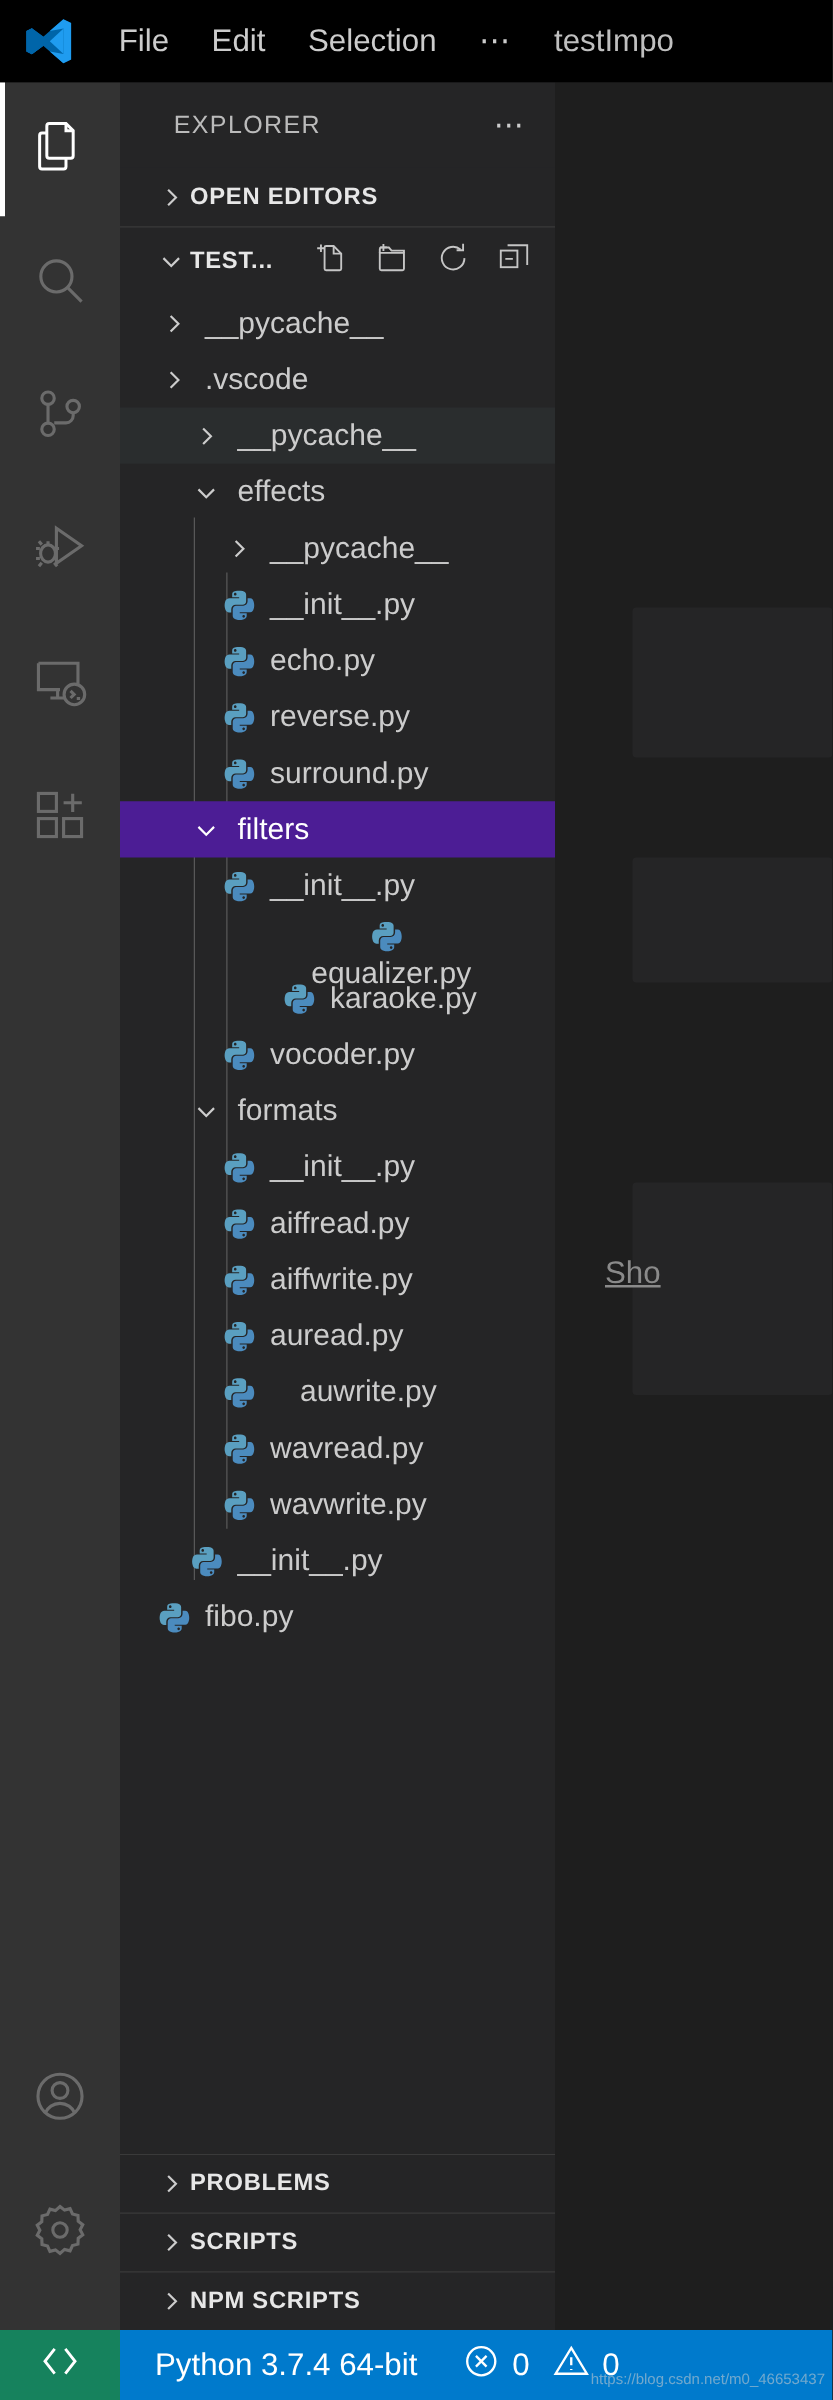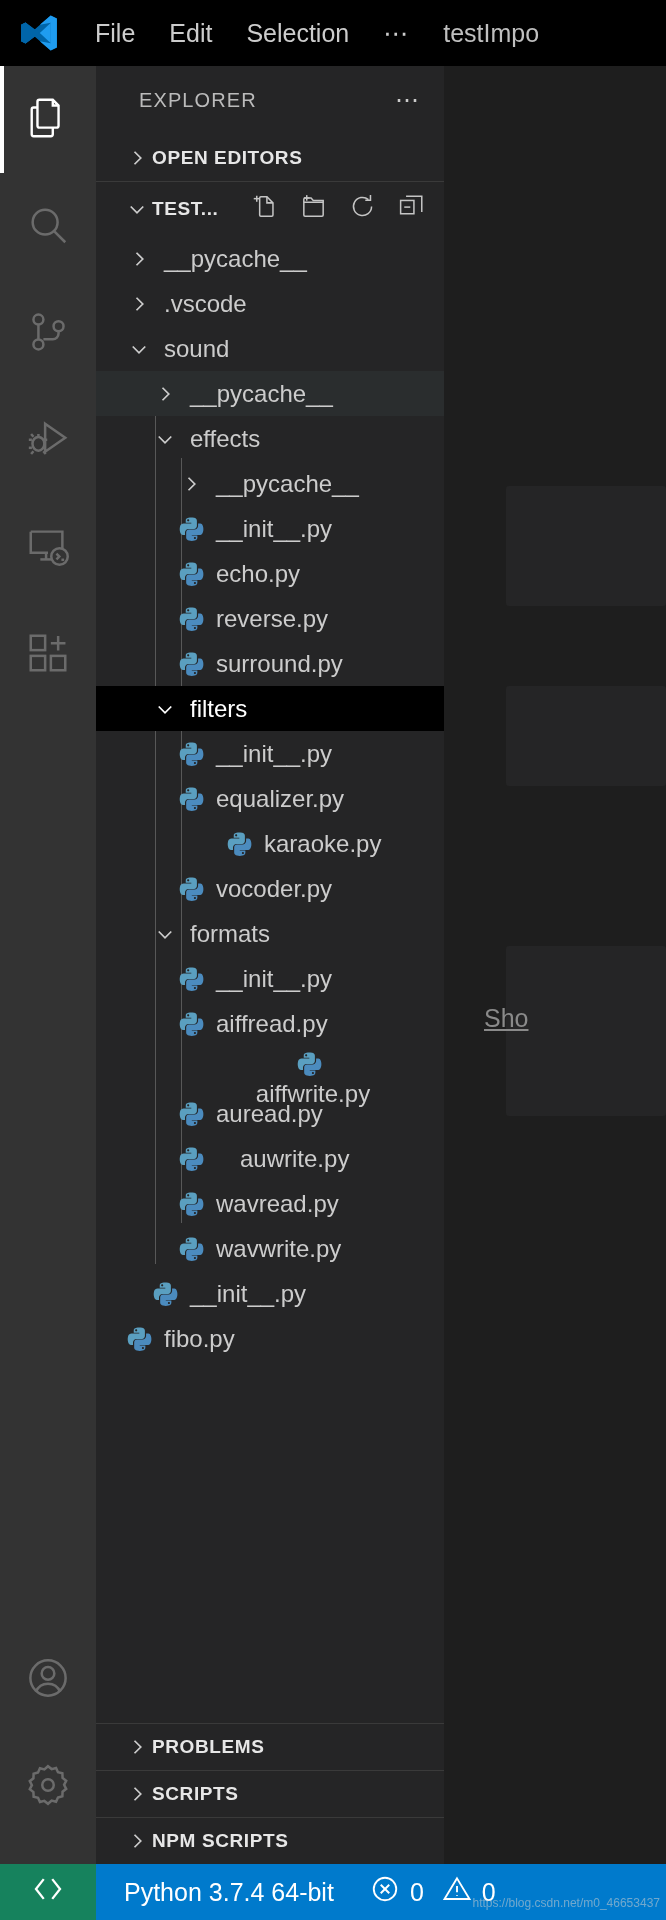--- a/index.html
+++ b/index.html
@@ -72,21 +72,21 @@
   }
   .tree-header .chev { width:30px; flex:0 0 30px; display:flex; align-items:center; justify-content:center; }
   .tree-header .tname { margin-right:auto; }
   .tree-actions { display:flex; align-items:center; gap:20px; padding-right:4px; }
 
   .tree { flex:1 1 auto; overflow:hidden; position:relative; background:#252526; }
   .row {
     height:45px; display:flex; align-items:center; position:relative;
     color:#CCCCCC; font-size:24px; white-space:nowrap;
   }
-  .row.selected { background:#000000; color:#FFFFFF; }
+  .row.selected { background:#4c1d95; color:#FFFFFF; }
   .row.hovered { background:#2A2D2E; }
   .row .twisty { width:34px; flex:0 0 34px; display:flex; align-items:center; justify-content:center; }
   .row .ficon { width:34px; flex:0 0 34px; display:flex; align-items:center; justify-content:center; }
   .row .rname { padding-left:8px; }
 
   
   .guide { position:absolute; top:0; bottom:0; width:1px; background:#585858; }
 
   
   .editor { flex:1 1 auto; background:#1E1E1E; position:relative; overflow:hidden; }
@@ -302,159 +302,151 @@
             <span class="rname">__pycache__</span>
           </div>
           <div class="row" style="padding-left: 26px;">
             <span class="twisty">
               <svg width="20" height="20" viewBox="0 0 16 16" fill="none" stroke="currentColor" stroke-width="1.4">
                 <path d="M6 3 L11 8 L6 13"></path>
               </svg>
             </span>
             <span class="rname">.vscode</span>
           </div>
-          <div class="row" style="padding-left: 26px;">
+          <div class="row hovered" style="padding-left: 52px;">
+            <span class="twisty">
+              <svg width="20" height="20" viewBox="0 0 16 16" fill="none" stroke="currentColor" stroke-width="1.4">
+                <path d="M6 3 L11 8 L6 13"></path>
+              </svg>
+            </span>
+            <span class="rname">__pycache__</span>
+          </div>
+          <div class="row" style="padding-left: 52px;">
             <span class="twisty">
               <svg width="20" height="20" viewBox="0 0 16 16" fill="none" stroke="currentColor" stroke-width="1.4">
                 <path d="M3 6 L8 11 L13 6"></path>
               </svg>
             </span>
-            <span class="rname">sound</span>
-          </div>
-          <div class="row hovered" style="padding-left: 52px;">
+            <span class="rname">effects</span>
+          </div>
+          <div class="row" style="padding-left: 78px;">
             <span class="twisty">
               <svg width="20" height="20" viewBox="0 0 16 16" fill="none" stroke="currentColor" stroke-width="1.4">
                 <path d="M6 3 L11 8 L6 13"></path>
               </svg>
             </span>
             <span class="rname">__pycache__</span>
           </div>
+          <div class="row" style="padding-left: 78px;">
+            <span class="ficon">
+              <svg width="27" height="27" viewBox="0 0 32 32">
+                <path fill="#5A9FC0" d="M15.9 2.5c-1.6 0-3.1.14-4.4.38-3.9.69-4.6 2.13-4.6 4.79v3.5h9.2v1.17H3.4c-2.7 0-5.05 1.6-5.78 4.68-.85 3.53-.89 5.73 0 9.42.66 2.74 2.23 4.68 4.92 4.68h3.16v-4.2c0-3.05 2.64-5.74 5.78-5.74h9.18c2.57 0 4.62-2.11 4.62-4.69V7.67c0-2.5-2.11-4.38-4.62-4.8-1.58-.26-3.22-.38-4.76-.37zm-4.97 2.8c.95 0 1.73.79 1.73 1.77 0 .97-.78 1.76-1.73 1.76-.96 0-1.73-.79-1.73-1.76 0-.98.77-1.77 1.73-1.77z" transform="translate(4.2 1.2) scale(0.72)"></path>
+                <path fill="#4B8BBE" d="M27.2 12.34v4.08c0 3.18-2.7 5.86-5.78 5.86h-9.18c-2.53 0-4.62 2.16-4.62 4.69v8.8c0 2.5 2.18 3.98 4.62 4.7 2.93.86 5.74 1.01 9.18 0 2.33-.67 4.62-2.03 4.62-4.7v-3.52h-9.17v-1.17h13.79c2.67 0 3.67-1.86 4.6-4.66.96-2.88.92-5.65 0-9.42-.66-2.68-1.93-4.66-4.6-4.66zm-5.16 22.16c.96 0 1.73.78 1.73 1.76 0 .98-.77 1.77-1.73 1.77-.95 0-1.73-.79-1.73-1.77 0-.98.78-1.76 1.73-1.76z" transform="translate(4.2 1.2) scale(0.72)"></path>
+              </svg>
+            </span>
+            <span class="rname">__init__.py</span>
+          </div>
+          <div class="row" style="padding-left: 78px;">
+            <span class="ficon">
+              <svg width="27" height="27" viewBox="0 0 32 32">
+                <path fill="#5A9FC0" d="M15.9 2.5c-1.6 0-3.1.14-4.4.38-3.9.69-4.6 2.13-4.6 4.79v3.5h9.2v1.17H3.4c-2.7 0-5.05 1.6-5.78 4.68-.85 3.53-.89 5.73 0 9.42.66 2.74 2.23 4.68 4.92 4.68h3.16v-4.2c0-3.05 2.64-5.74 5.78-5.74h9.18c2.57 0 4.62-2.11 4.62-4.69V7.67c0-2.5-2.11-4.38-4.62-4.8-1.58-.26-3.22-.38-4.76-.37zm-4.97 2.8c.95 0 1.73.79 1.73 1.77 0 .97-.78 1.76-1.73 1.76-.96 0-1.73-.79-1.73-1.76 0-.98.77-1.77 1.73-1.77z" transform="translate(4.2 1.2) scale(0.72)"></path>
+                <path fill="#4B8BBE" d="M27.2 12.34v4.08c0 3.18-2.7 5.86-5.78 5.86h-9.18c-2.53 0-4.62 2.16-4.62 4.69v8.8c0 2.5 2.18 3.98 4.62 4.7 2.93.86 5.74 1.01 9.18 0 2.33-.67 4.62-2.03 4.62-4.7v-3.52h-9.17v-1.17h13.79c2.67 0 3.67-1.86 4.6-4.66.96-2.88.92-5.65 0-9.42-.66-2.68-1.93-4.66-4.6-4.66zm-5.16 22.16c.96 0 1.73.78 1.73 1.76 0 .98-.77 1.77-1.73 1.77-.95 0-1.73-.79-1.73-1.77 0-.98.78-1.76 1.73-1.76z" transform="translate(4.2 1.2) scale(0.72)"></path>
+              </svg>
+            </span>
+            <span class="rname">echo.py</span>
+          </div>
+          <div class="row" style="padding-left: 78px;">
+            <span class="ficon">
+              <svg width="27" height="27" viewBox="0 0 32 32">
+                <path fill="#5A9FC0" d="M15.9 2.5c-1.6 0-3.1.14-4.4.38-3.9.69-4.6 2.13-4.6 4.79v3.5h9.2v1.17H3.4c-2.7 0-5.05 1.6-5.78 4.68-.85 3.53-.89 5.73 0 9.42.66 2.74 2.23 4.68 4.92 4.68h3.16v-4.2c0-3.05 2.64-5.74 5.78-5.74h9.18c2.57 0 4.62-2.11 4.62-4.69V7.67c0-2.5-2.11-4.38-4.62-4.8-1.58-.26-3.22-.38-4.76-.37zm-4.97 2.8c.95 0 1.73.79 1.73 1.77 0 .97-.78 1.76-1.73 1.76-.96 0-1.73-.79-1.73-1.76 0-.98.77-1.77 1.73-1.77z" transform="translate(4.2 1.2) scale(0.72)"></path>
+                <path fill="#4B8BBE" d="M27.2 12.34v4.08c0 3.18-2.7 5.86-5.78 5.86h-9.18c-2.53 0-4.62 2.16-4.62 4.69v8.8c0 2.5 2.18 3.98 4.62 4.7 2.93.86 5.74 1.01 9.18 0 2.33-.67 4.62-2.03 4.62-4.7v-3.52h-9.17v-1.17h13.79c2.67 0 3.67-1.86 4.6-4.66.96-2.88.92-5.65 0-9.42-.66-2.68-1.93-4.66-4.6-4.66zm-5.16 22.16c.96 0 1.73.78 1.73 1.76 0 .98-.77 1.77-1.73 1.77-.95 0-1.73-.79-1.73-1.77 0-.98.78-1.76 1.73-1.76z" transform="translate(4.2 1.2) scale(0.72)"></path>
+              </svg>
+            </span>
+            <span class="rname">reverse.py</span>
+          </div>
+          <div class="row" style="padding-left: 78px;">
+            <span class="ficon">
+              <svg width="27" height="27" viewBox="0 0 32 32">
+                <path fill="#5A9FC0" d="M15.9 2.5c-1.6 0-3.1.14-4.4.38-3.9.69-4.6 2.13-4.6 4.79v3.5h9.2v1.17H3.4c-2.7 0-5.05 1.6-5.78 4.68-.85 3.53-.89 5.73 0 9.42.66 2.74 2.23 4.68 4.92 4.68h3.16v-4.2c0-3.05 2.64-5.74 5.78-5.74h9.18c2.57 0 4.62-2.11 4.62-4.69V7.67c0-2.5-2.11-4.38-4.62-4.8-1.58-.26-3.22-.38-4.76-.37zm-4.97 2.8c.95 0 1.73.79 1.73 1.77 0 .97-.78 1.76-1.73 1.76-.96 0-1.73-.79-1.73-1.76 0-.98.77-1.77 1.73-1.77z" transform="translate(4.2 1.2) scale(0.72)"></path>
+                <path fill="#4B8BBE" d="M27.2 12.34v4.08c0 3.18-2.7 5.86-5.78 5.86h-9.18c-2.53 0-4.62 2.16-4.62 4.69v8.8c0 2.5 2.18 3.98 4.62 4.7 2.93.86 5.74 1.01 9.18 0 2.33-.67 4.62-2.03 4.62-4.7v-3.52h-9.17v-1.17h13.79c2.67 0 3.67-1.86 4.6-4.66.96-2.88.92-5.65 0-9.42-.66-2.68-1.93-4.66-4.6-4.66zm-5.16 22.16c.96 0 1.73.78 1.73 1.76 0 .98-.77 1.77-1.73 1.77-.95 0-1.73-.79-1.73-1.77 0-.98.78-1.76 1.73-1.76z" transform="translate(4.2 1.2) scale(0.72)"></path>
+              </svg>
+            </span>
+            <span class="rname">surround.py</span>
+          </div>
+          <div class="row selected" style="padding-left: 52px;">
+            <span class="twisty">
+              <svg width="20" height="20" viewBox="0 0 16 16" fill="none" stroke="currentColor" stroke-width="1.4">
+                <path d="M3 6 L8 11 L13 6"></path>
+              </svg>
+            </span>
+            <span class="rname">filters</span>
+          </div>
+          <div class="row" style="padding-left: 78px;">
+            <span class="ficon">
+              <svg width="27" height="27" viewBox="0 0 32 32">
+                <path fill="#5A9FC0" d="M15.9 2.5c-1.6 0-3.1.14-4.4.38-3.9.69-4.6 2.13-4.6 4.79v3.5h9.2v1.17H3.4c-2.7 0-5.05 1.6-5.78 4.68-.85 3.53-.89 5.73 0 9.42.66 2.74 2.23 4.68 4.92 4.68h3.16v-4.2c0-3.05 2.64-5.74 5.78-5.74h9.18c2.57 0 4.62-2.11 4.62-4.69V7.67c0-2.5-2.11-4.38-4.62-4.8-1.58-.26-3.22-.38-4.76-.37zm-4.97 2.8c.95 0 1.73.79 1.73 1.77 0 .97-.78 1.76-1.73 1.76-.96 0-1.73-.79-1.73-1.76 0-.98.77-1.77 1.73-1.77z" transform="translate(4.2 1.2) scale(0.72)"></path>
+                <path fill="#4B8BBE" d="M27.2 12.34v4.08c0 3.18-2.7 5.86-5.78 5.86h-9.18c-2.53 0-4.62 2.16-4.62 4.69v8.8c0 2.5 2.18 3.98 4.62 4.7 2.93.86 5.74 1.01 9.18 0 2.33-.67 4.62-2.03 4.62-4.7v-3.52h-9.17v-1.17h13.79c2.67 0 3.67-1.86 4.6-4.66.96-2.88.92-5.65 0-9.42-.66-2.68-1.93-4.66-4.6-4.66zm-5.16 22.16c.96 0 1.73.78 1.73 1.76 0 .98-.77 1.77-1.73 1.77-.95 0-1.73-.79-1.73-1.77 0-.98.78-1.76 1.73-1.76z" transform="translate(4.2 1.2) scale(0.72)"></path>
+              </svg>
+            </span>
+            <span class="rname">__init__.py</span>
+          </div>
+          <div class="row" style="padding-left: 78px; flex-direction: column;">
+            <span class="ficon">
+              <svg width="27" height="27" viewBox="0 0 32 32">
+                <path fill="#5A9FC0" d="M15.9 2.5c-1.6 0-3.1.14-4.4.38-3.9.69-4.6 2.13-4.6 4.79v3.5h9.2v1.17H3.4c-2.7 0-5.05 1.6-5.78 4.68-.85 3.53-.89 5.73 0 9.42.66 2.74 2.23 4.68 4.92 4.68h3.16v-4.2c0-3.05 2.64-5.74 5.78-5.74h9.18c2.57 0 4.62-2.11 4.62-4.69V7.67c0-2.5-2.11-4.38-4.62-4.8-1.58-.26-3.22-.38-4.76-.37zm-4.97 2.8c.95 0 1.73.79 1.73 1.77 0 .97-.78 1.76-1.73 1.76-.96 0-1.73-.79-1.73-1.76 0-.98.77-1.77 1.73-1.77z" transform="translate(4.2 1.2) scale(0.72)"></path>
+                <path fill="#4B8BBE" d="M27.2 12.34v4.08c0 3.18-2.7 5.86-5.78 5.86h-9.18c-2.53 0-4.62 2.16-4.62 4.69v8.8c0 2.5 2.18 3.98 4.62 4.7 2.93.86 5.74 1.01 9.18 0 2.33-.67 4.62-2.03 4.62-4.7v-3.52h-9.17v-1.17h13.79c2.67 0 3.67-1.86 4.6-4.66.96-2.88.92-5.65 0-9.42-.66-2.68-1.93-4.66-4.6-4.66zm-5.16 22.16c.96 0 1.73.78 1.73 1.76 0 .98-.77 1.77-1.73 1.77-.95 0-1.73-.79-1.73-1.77 0-.98.78-1.76 1.73-1.76z" transform="translate(4.2 1.2) scale(0.72)"></path>
+              </svg>
+            </span>
+            <span class="rname">equalizer.py</span>
+          </div>
+          <div class="row" style="padding-left: 78px; margin-left: 48px;">
+            <span class="ficon">
+              <svg width="27" height="27" viewBox="0 0 32 32">
+                <path fill="#5A9FC0" d="M15.9 2.5c-1.6 0-3.1.14-4.4.38-3.9.69-4.6 2.13-4.6 4.79v3.5h9.2v1.17H3.4c-2.7 0-5.05 1.6-5.78 4.68-.85 3.53-.89 5.73 0 9.42.66 2.74 2.23 4.68 4.92 4.68h3.16v-4.2c0-3.05 2.64-5.74 5.78-5.74h9.18c2.57 0 4.62-2.11 4.62-4.69V7.67c0-2.5-2.11-4.38-4.62-4.8-1.58-.26-3.22-.38-4.76-.37zm-4.97 2.8c.95 0 1.73.79 1.73 1.77 0 .97-.78 1.76-1.73 1.76-.96 0-1.73-.79-1.73-1.76 0-.98.77-1.77 1.73-1.77z" transform="translate(4.2 1.2) scale(0.72)"></path>
+                <path fill="#4B8BBE" d="M27.2 12.34v4.08c0 3.18-2.7 5.86-5.78 5.86h-9.18c-2.53 0-4.62 2.16-4.62 4.69v8.8c0 2.5 2.18 3.98 4.62 4.7 2.93.86 5.74 1.01 9.18 0 2.33-.67 4.62-2.03 4.62-4.7v-3.52h-9.17v-1.17h13.79c2.67 0 3.67-1.86 4.6-4.66.96-2.88.92-5.65 0-9.42-.66-2.68-1.93-4.66-4.6-4.66zm-5.16 22.16c.96 0 1.73.78 1.73 1.76 0 .98-.77 1.77-1.73 1.77-.95 0-1.73-.79-1.73-1.77 0-.98.78-1.76 1.73-1.76z" transform="translate(4.2 1.2) scale(0.72)"></path>
+              </svg>
+            </span>
+            <span class="rname">karaoke.py</span>
+          </div>
+          <div class="row" style="padding-left: 78px;">
+            <span class="ficon">
+              <svg width="27" height="27" viewBox="0 0 32 32">
+                <path fill="#5A9FC0" d="M15.9 2.5c-1.6 0-3.1.14-4.4.38-3.9.69-4.6 2.13-4.6 4.79v3.5h9.2v1.17H3.4c-2.7 0-5.05 1.6-5.78 4.68-.85 3.53-.89 5.73 0 9.42.66 2.74 2.23 4.68 4.92 4.68h3.16v-4.2c0-3.05 2.64-5.74 5.78-5.74h9.18c2.57 0 4.62-2.11 4.62-4.69V7.67c0-2.5-2.11-4.38-4.62-4.8-1.58-.26-3.22-.38-4.76-.37zm-4.97 2.8c.95 0 1.73.79 1.73 1.77 0 .97-.78 1.76-1.73 1.76-.96 0-1.73-.79-1.73-1.76 0-.98.77-1.77 1.73-1.77z" transform="translate(4.2 1.2) scale(0.72)"></path>
+                <path fill="#4B8BBE" d="M27.2 12.34v4.08c0 3.18-2.7 5.86-5.78 5.86h-9.18c-2.53 0-4.62 2.16-4.62 4.69v8.8c0 2.5 2.18 3.98 4.62 4.7 2.93.86 5.74 1.01 9.18 0 2.33-.67 4.62-2.03 4.62-4.7v-3.52h-9.17v-1.17h13.79c2.67 0 3.67-1.86 4.6-4.66.96-2.88.92-5.65 0-9.42-.66-2.68-1.93-4.66-4.6-4.66zm-5.16 22.16c.96 0 1.73.78 1.73 1.76 0 .98-.77 1.77-1.73 1.77-.95 0-1.73-.79-1.73-1.77 0-.98.78-1.76 1.73-1.76z" transform="translate(4.2 1.2) scale(0.72)"></path>
+              </svg>
+            </span>
+            <span class="rname">vocoder.py</span>
+          </div>
           <div class="row" style="padding-left: 52px;">
             <span class="twisty">
               <svg width="20" height="20" viewBox="0 0 16 16" fill="none" stroke="currentColor" stroke-width="1.4">
                 <path d="M3 6 L8 11 L13 6"></path>
               </svg>
             </span>
-            <span class="rname">effects</span>
-          </div>
-          <div class="row" style="padding-left: 78px;">
-            <span class="twisty">
-              <svg width="20" height="20" viewBox="0 0 16 16" fill="none" stroke="currentColor" stroke-width="1.4">
-                <path d="M6 3 L11 8 L6 13"></path>
-              </svg>
-            </span>
-            <span class="rname">__pycache__</span>
+            <span class="rname">formats</span>
           </div>
           <div class="row" style="padding-left: 78px;">
             <span class="ficon">
               <svg width="27" height="27" viewBox="0 0 32 32">
                 <path fill="#5A9FC0" d="M15.9 2.5c-1.6 0-3.1.14-4.4.38-3.9.69-4.6 2.13-4.6 4.79v3.5h9.2v1.17H3.4c-2.7 0-5.05 1.6-5.78 4.68-.85 3.53-.89 5.73 0 9.42.66 2.74 2.23 4.68 4.92 4.68h3.16v-4.2c0-3.05 2.64-5.74 5.78-5.74h9.18c2.57 0 4.62-2.11 4.62-4.69V7.67c0-2.5-2.11-4.38-4.62-4.8-1.58-.26-3.22-.38-4.76-.37zm-4.97 2.8c.95 0 1.73.79 1.73 1.77 0 .97-.78 1.76-1.73 1.76-.96 0-1.73-.79-1.73-1.76 0-.98.77-1.77 1.73-1.77z" transform="translate(4.2 1.2) scale(0.72)"></path>
                 <path fill="#4B8BBE" d="M27.2 12.34v4.08c0 3.18-2.7 5.86-5.78 5.86h-9.18c-2.53 0-4.62 2.16-4.62 4.69v8.8c0 2.5 2.18 3.98 4.62 4.7 2.93.86 5.74 1.01 9.18 0 2.33-.67 4.62-2.03 4.62-4.7v-3.52h-9.17v-1.17h13.79c2.67 0 3.67-1.86 4.6-4.66.96-2.88.92-5.65 0-9.42-.66-2.68-1.93-4.66-4.6-4.66zm-5.16 22.16c.96 0 1.73.78 1.73 1.76 0 .98-.77 1.77-1.73 1.77-.95 0-1.73-.79-1.73-1.77 0-.98.78-1.76 1.73-1.76z" transform="translate(4.2 1.2) scale(0.72)"></path>
               </svg>
             </span>
             <span class="rname">__init__.py</span>
           </div>
           <div class="row" style="padding-left: 78px;">
             <span class="ficon">
               <svg width="27" height="27" viewBox="0 0 32 32">
                 <path fill="#5A9FC0" d="M15.9 2.5c-1.6 0-3.1.14-4.4.38-3.9.69-4.6 2.13-4.6 4.79v3.5h9.2v1.17H3.4c-2.7 0-5.05 1.6-5.78 4.68-.85 3.53-.89 5.73 0 9.42.66 2.74 2.23 4.68 4.92 4.68h3.16v-4.2c0-3.05 2.64-5.74 5.78-5.74h9.18c2.57 0 4.62-2.11 4.62-4.69V7.67c0-2.5-2.11-4.38-4.62-4.8-1.58-.26-3.22-.38-4.76-.37zm-4.97 2.8c.95 0 1.73.79 1.73 1.77 0 .97-.78 1.76-1.73 1.76-.96 0-1.73-.79-1.73-1.76 0-.98.77-1.77 1.73-1.77z" transform="translate(4.2 1.2) scale(0.72)"></path>
                 <path fill="#4B8BBE" d="M27.2 12.34v4.08c0 3.18-2.7 5.86-5.78 5.86h-9.18c-2.53 0-4.62 2.16-4.62 4.69v8.8c0 2.5 2.18 3.98 4.62 4.7 2.93.86 5.74 1.01 9.18 0 2.33-.67 4.62-2.03 4.62-4.7v-3.52h-9.17v-1.17h13.79c2.67 0 3.67-1.86 4.6-4.66.96-2.88.92-5.65 0-9.42-.66-2.68-1.93-4.66-4.6-4.66zm-5.16 22.16c.96 0 1.73.78 1.73 1.76 0 .98-.77 1.77-1.73 1.77-.95 0-1.73-.79-1.73-1.77 0-.98.78-1.76 1.73-1.76z" transform="translate(4.2 1.2) scale(0.72)"></path>
               </svg>
             </span>
-            <span class="rname">echo.py</span>
-          </div>
-          <div class="row" style="padding-left: 78px;">
-            <span class="ficon">
-              <svg width="27" height="27" viewBox="0 0 32 32">
-                <path fill="#5A9FC0" d="M15.9 2.5c-1.6 0-3.1.14-4.4.38-3.9.69-4.6 2.13-4.6 4.79v3.5h9.2v1.17H3.4c-2.7 0-5.05 1.6-5.78 4.68-.85 3.53-.89 5.73 0 9.42.66 2.74 2.23 4.68 4.92 4.68h3.16v-4.2c0-3.05 2.64-5.74 5.78-5.74h9.18c2.57 0 4.62-2.11 4.62-4.69V7.67c0-2.5-2.11-4.38-4.62-4.8-1.58-.26-3.22-.38-4.76-.37zm-4.97 2.8c.95 0 1.73.79 1.73 1.77 0 .97-.78 1.76-1.73 1.76-.96 0-1.73-.79-1.73-1.76 0-.98.77-1.77 1.73-1.77z" transform="translate(4.2 1.2) scale(0.72)"></path>
-                <path fill="#4B8BBE" d="M27.2 12.34v4.08c0 3.18-2.7 5.86-5.78 5.86h-9.18c-2.53 0-4.62 2.16-4.62 4.69v8.8c0 2.5 2.18 3.98 4.62 4.7 2.93.86 5.74 1.01 9.18 0 2.33-.67 4.62-2.03 4.62-4.7v-3.52h-9.17v-1.17h13.79c2.67 0 3.67-1.86 4.6-4.66.96-2.88.92-5.65 0-9.42-.66-2.68-1.93-4.66-4.6-4.66zm-5.16 22.16c.96 0 1.73.78 1.73 1.76 0 .98-.77 1.77-1.73 1.77-.95 0-1.73-.79-1.73-1.77 0-.98.78-1.76 1.73-1.76z" transform="translate(4.2 1.2) scale(0.72)"></path>
-              </svg>
-            </span>
-            <span class="rname">reverse.py</span>
-          </div>
-          <div class="row" style="padding-left: 78px;">
-            <span class="ficon">
-              <svg width="27" height="27" viewBox="0 0 32 32">
-                <path fill="#5A9FC0" d="M15.9 2.5c-1.6 0-3.1.14-4.4.38-3.9.69-4.6 2.13-4.6 4.79v3.5h9.2v1.17H3.4c-2.7 0-5.05 1.6-5.78 4.68-.85 3.53-.89 5.73 0 9.42.66 2.74 2.23 4.68 4.92 4.68h3.16v-4.2c0-3.05 2.64-5.74 5.78-5.74h9.18c2.57 0 4.62-2.11 4.62-4.69V7.67c0-2.5-2.11-4.38-4.62-4.8-1.58-.26-3.22-.38-4.76-.37zm-4.97 2.8c.95 0 1.73.79 1.73 1.77 0 .97-.78 1.76-1.73 1.76-.96 0-1.73-.79-1.73-1.76 0-.98.77-1.77 1.73-1.77z" transform="translate(4.2 1.2) scale(0.72)"></path>
-                <path fill="#4B8BBE" d="M27.2 12.34v4.08c0 3.18-2.7 5.86-5.78 5.86h-9.18c-2.53 0-4.62 2.16-4.62 4.69v8.8c0 2.5 2.18 3.98 4.62 4.7 2.93.86 5.74 1.01 9.18 0 2.33-.67 4.62-2.03 4.62-4.7v-3.52h-9.17v-1.17h13.79c2.67 0 3.67-1.86 4.6-4.66.96-2.88.92-5.65 0-9.42-.66-2.68-1.93-4.66-4.6-4.66zm-5.16 22.16c.96 0 1.73.78 1.73 1.76 0 .98-.77 1.77-1.73 1.77-.95 0-1.73-.79-1.73-1.77 0-.98.78-1.76 1.73-1.76z" transform="translate(4.2 1.2) scale(0.72)"></path>
-              </svg>
-            </span>
-            <span class="rname">surround.py</span>
-          </div>
-          <div class="row selected" style="padding-left: 52px;">
-            <span class="twisty">
-              <svg width="20" height="20" viewBox="0 0 16 16" fill="none" stroke="currentColor" stroke-width="1.4">
-                <path d="M3 6 L8 11 L13 6"></path>
-              </svg>
-            </span>
-            <span class="rname">filters</span>
-          </div>
-          <div class="row" style="padding-left: 78px;">
-            <span class="ficon">
-              <svg width="27" height="27" viewBox="0 0 32 32">
-                <path fill="#5A9FC0" d="M15.9 2.5c-1.6 0-3.1.14-4.4.38-3.9.69-4.6 2.13-4.6 4.79v3.5h9.2v1.17H3.4c-2.7 0-5.05 1.6-5.78 4.68-.85 3.53-.89 5.73 0 9.42.66 2.74 2.23 4.68 4.92 4.68h3.16v-4.2c0-3.05 2.64-5.74 5.78-5.74h9.18c2.57 0 4.62-2.11 4.62-4.69V7.67c0-2.5-2.11-4.38-4.62-4.8-1.58-.26-3.22-.38-4.76-.37zm-4.97 2.8c.95 0 1.73.79 1.73 1.77 0 .97-.78 1.76-1.73 1.76-.96 0-1.73-.79-1.73-1.76 0-.98.77-1.77 1.73-1.77z" transform="translate(4.2 1.2) scale(0.72)"></path>
-                <path fill="#4B8BBE" d="M27.2 12.34v4.08c0 3.18-2.7 5.86-5.78 5.86h-9.18c-2.53 0-4.62 2.16-4.62 4.69v8.8c0 2.5 2.18 3.98 4.62 4.7 2.93.86 5.74 1.01 9.18 0 2.33-.67 4.62-2.03 4.62-4.7v-3.52h-9.17v-1.17h13.79c2.67 0 3.67-1.86 4.6-4.66.96-2.88.92-5.65 0-9.42-.66-2.68-1.93-4.66-4.6-4.66zm-5.16 22.16c.96 0 1.73.78 1.73 1.76 0 .98-.77 1.77-1.73 1.77-.95 0-1.73-.79-1.73-1.77 0-.98.78-1.76 1.73-1.76z" transform="translate(4.2 1.2) scale(0.72)"></path>
-              </svg>
-            </span>
-            <span class="rname">__init__.py</span>
-          </div>
-          <div class="row" style="padding-left: 78px;">
-            <span class="ficon">
-              <svg width="27" height="27" viewBox="0 0 32 32">
-                <path fill="#5A9FC0" d="M15.9 2.5c-1.6 0-3.1.14-4.4.38-3.9.69-4.6 2.13-4.6 4.79v3.5h9.2v1.17H3.4c-2.7 0-5.05 1.6-5.78 4.68-.85 3.53-.89 5.73 0 9.42.66 2.74 2.23 4.68 4.92 4.68h3.16v-4.2c0-3.05 2.64-5.74 5.78-5.74h9.18c2.57 0 4.62-2.11 4.62-4.69V7.67c0-2.5-2.11-4.38-4.62-4.8-1.58-.26-3.22-.38-4.76-.37zm-4.97 2.8c.95 0 1.73.79 1.73 1.77 0 .97-.78 1.76-1.73 1.76-.96 0-1.73-.79-1.73-1.76 0-.98.77-1.77 1.73-1.77z" transform="translate(4.2 1.2) scale(0.72)"></path>
-                <path fill="#4B8BBE" d="M27.2 12.34v4.08c0 3.18-2.7 5.86-5.78 5.86h-9.18c-2.53 0-4.62 2.16-4.62 4.69v8.8c0 2.5 2.18 3.98 4.62 4.7 2.93.86 5.74 1.01 9.18 0 2.33-.67 4.62-2.03 4.62-4.7v-3.52h-9.17v-1.17h13.79c2.67 0 3.67-1.86 4.6-4.66.96-2.88.92-5.65 0-9.42-.66-2.68-1.93-4.66-4.6-4.66zm-5.16 22.16c.96 0 1.73.78 1.73 1.76 0 .98-.77 1.77-1.73 1.77-.95 0-1.73-.79-1.73-1.77 0-.98.78-1.76 1.73-1.76z" transform="translate(4.2 1.2) scale(0.72)"></path>
-              </svg>
-            </span>
-            <span class="rname">equalizer.py</span>
-          </div>
-          <div class="row" style="padding-left: 78px; margin-left: 48px;">
-            <span class="ficon">
-              <svg width="27" height="27" viewBox="0 0 32 32">
-                <path fill="#5A9FC0" d="M15.9 2.5c-1.6 0-3.1.14-4.4.38-3.9.69-4.6 2.13-4.6 4.79v3.5h9.2v1.17H3.4c-2.7 0-5.05 1.6-5.78 4.68-.85 3.53-.89 5.73 0 9.42.66 2.74 2.23 4.68 4.92 4.68h3.16v-4.2c0-3.05 2.64-5.74 5.78-5.74h9.18c2.57 0 4.62-2.11 4.62-4.69V7.67c0-2.5-2.11-4.38-4.62-4.8-1.58-.26-3.22-.38-4.76-.37zm-4.97 2.8c.95 0 1.73.79 1.73 1.77 0 .97-.78 1.76-1.73 1.76-.96 0-1.73-.79-1.73-1.76 0-.98.77-1.77 1.73-1.77z" transform="translate(4.2 1.2) scale(0.72)"></path>
-                <path fill="#4B8BBE" d="M27.2 12.34v4.08c0 3.18-2.7 5.86-5.78 5.86h-9.18c-2.53 0-4.62 2.16-4.62 4.69v8.8c0 2.5 2.18 3.98 4.62 4.7 2.93.86 5.74 1.01 9.18 0 2.33-.67 4.62-2.03 4.62-4.7v-3.52h-9.17v-1.17h13.79c2.67 0 3.67-1.86 4.6-4.66.96-2.88.92-5.65 0-9.42-.66-2.68-1.93-4.66-4.6-4.66zm-5.16 22.16c.96 0 1.73.78 1.73 1.76 0 .98-.77 1.77-1.73 1.77-.95 0-1.73-.79-1.73-1.77 0-.98.78-1.76 1.73-1.76z" transform="translate(4.2 1.2) scale(0.72)"></path>
-              </svg>
-            </span>
-            <span class="rname">karaoke.py</span>
-          </div>
-          <div class="row" style="padding-left: 78px;">
-            <span class="ficon">
-              <svg width="27" height="27" viewBox="0 0 32 32">
-                <path fill="#5A9FC0" d="M15.9 2.5c-1.6 0-3.1.14-4.4.38-3.9.69-4.6 2.13-4.6 4.79v3.5h9.2v1.17H3.4c-2.7 0-5.05 1.6-5.78 4.68-.85 3.53-.89 5.73 0 9.42.66 2.74 2.23 4.68 4.92 4.68h3.16v-4.2c0-3.05 2.64-5.74 5.78-5.74h9.18c2.57 0 4.62-2.11 4.62-4.69V7.67c0-2.5-2.11-4.38-4.62-4.8-1.58-.26-3.22-.38-4.76-.37zm-4.97 2.8c.95 0 1.73.79 1.73 1.77 0 .97-.78 1.76-1.73 1.76-.96 0-1.73-.79-1.73-1.76 0-.98.77-1.77 1.73-1.77z" transform="translate(4.2 1.2) scale(0.72)"></path>
-                <path fill="#4B8BBE" d="M27.2 12.34v4.08c0 3.18-2.7 5.86-5.78 5.86h-9.18c-2.53 0-4.62 2.16-4.62 4.69v8.8c0 2.5 2.18 3.98 4.62 4.7 2.93.86 5.74 1.01 9.18 0 2.33-.67 4.62-2.03 4.62-4.7v-3.52h-9.17v-1.17h13.79c2.67 0 3.67-1.86 4.6-4.66.96-2.88.92-5.65 0-9.42-.66-2.68-1.93-4.66-4.6-4.66zm-5.16 22.16c.96 0 1.73.78 1.73 1.76 0 .98-.77 1.77-1.73 1.77-.95 0-1.73-.79-1.73-1.77 0-.98.78-1.76 1.73-1.76z" transform="translate(4.2 1.2) scale(0.72)"></path>
-              </svg>
-            </span>
-            <span class="rname">vocoder.py</span>
-          </div>
-          <div class="row" style="padding-left: 52px;">
-            <span class="twisty">
-              <svg width="20" height="20" viewBox="0 0 16 16" fill="none" stroke="currentColor" stroke-width="1.4">
-                <path d="M3 6 L8 11 L13 6"></path>
-              </svg>
-            </span>
-            <span class="rname">formats</span>
-          </div>
-          <div class="row" style="padding-left: 78px;">
-            <span class="ficon">
-              <svg width="27" height="27" viewBox="0 0 32 32">
-                <path fill="#5A9FC0" d="M15.9 2.5c-1.6 0-3.1.14-4.4.38-3.9.69-4.6 2.13-4.6 4.79v3.5h9.2v1.17H3.4c-2.7 0-5.05 1.6-5.78 4.68-.85 3.53-.89 5.73 0 9.42.66 2.74 2.23 4.68 4.92 4.68h3.16v-4.2c0-3.05 2.64-5.74 5.78-5.74h9.18c2.57 0 4.62-2.11 4.62-4.69V7.67c0-2.5-2.11-4.38-4.62-4.8-1.58-.26-3.22-.38-4.76-.37zm-4.97 2.8c.95 0 1.73.79 1.73 1.77 0 .97-.78 1.76-1.73 1.76-.96 0-1.73-.79-1.73-1.76 0-.98.77-1.77 1.73-1.77z" transform="translate(4.2 1.2) scale(0.72)"></path>
-                <path fill="#4B8BBE" d="M27.2 12.34v4.08c0 3.18-2.7 5.86-5.78 5.86h-9.18c-2.53 0-4.62 2.16-4.62 4.69v8.8c0 2.5 2.18 3.98 4.62 4.7 2.93.86 5.74 1.01 9.18 0 2.33-.67 4.62-2.03 4.62-4.7v-3.52h-9.17v-1.17h13.79c2.67 0 3.67-1.86 4.6-4.66.96-2.88.92-5.65 0-9.42-.66-2.68-1.93-4.66-4.6-4.66zm-5.16 22.16c.96 0 1.73.78 1.73 1.76 0 .98-.77 1.77-1.73 1.77-.95 0-1.73-.79-1.73-1.77 0-.98.78-1.76 1.73-1.76z" transform="translate(4.2 1.2) scale(0.72)"></path>
-              </svg>
-            </span>
-            <span class="rname">__init__.py</span>
-          </div>
-          <div class="row" style="padding-left: 78px;">
-            <span class="ficon">
-              <svg width="27" height="27" viewBox="0 0 32 32">
-                <path fill="#5A9FC0" d="M15.9 2.5c-1.6 0-3.1.14-4.4.38-3.9.69-4.6 2.13-4.6 4.79v3.5h9.2v1.17H3.4c-2.7 0-5.05 1.6-5.78 4.68-.85 3.53-.89 5.73 0 9.42.66 2.74 2.23 4.68 4.92 4.68h3.16v-4.2c0-3.05 2.64-5.74 5.78-5.74h9.18c2.57 0 4.62-2.11 4.62-4.69V7.67c0-2.5-2.11-4.38-4.62-4.8-1.58-.26-3.22-.38-4.76-.37zm-4.97 2.8c.95 0 1.73.79 1.73 1.77 0 .97-.78 1.76-1.73 1.76-.96 0-1.73-.79-1.73-1.76 0-.98.77-1.77 1.73-1.77z" transform="translate(4.2 1.2) scale(0.72)"></path>
-                <path fill="#4B8BBE" d="M27.2 12.34v4.08c0 3.18-2.7 5.86-5.78 5.86h-9.18c-2.53 0-4.62 2.16-4.62 4.69v8.8c0 2.5 2.18 3.98 4.62 4.7 2.93.86 5.74 1.01 9.18 0 2.33-.67 4.62-2.03 4.62-4.7v-3.52h-9.17v-1.17h13.79c2.67 0 3.67-1.86 4.6-4.66.96-2.88.92-5.65 0-9.42-.66-2.68-1.93-4.66-4.6-4.66zm-5.16 22.16c.96 0 1.73.78 1.73 1.76 0 .98-.77 1.77-1.73 1.77-.95 0-1.73-.79-1.73-1.77 0-.98.78-1.76 1.73-1.76z" transform="translate(4.2 1.2) scale(0.72)"></path>
-              </svg>
-            </span>
             <span class="rname">aiffread.py</span>
           </div>
-          <div class="row" style="padding-left: 78px; flex-direction: column;">
+          <div class="row" style="padding-left: 78px;">
             <span class="ficon">
               <svg width="27" height="27" viewBox="0 0 32 32">
                 <path fill="#5A9FC0" d="M15.9 2.5c-1.6 0-3.1.14-4.4.38-3.9.69-4.6 2.13-4.6 4.79v3.5h9.2v1.17H3.4c-2.7 0-5.05 1.6-5.78 4.68-.85 3.53-.89 5.73 0 9.42.66 2.74 2.23 4.68 4.92 4.68h3.16v-4.2c0-3.05 2.64-5.74 5.78-5.74h9.18c2.57 0 4.62-2.11 4.62-4.69V7.67c0-2.5-2.11-4.38-4.62-4.8-1.58-.26-3.22-.38-4.76-.37zm-4.97 2.8c.95 0 1.73.79 1.73 1.77 0 .97-.78 1.76-1.73 1.76-.96 0-1.73-.79-1.73-1.76 0-.98.77-1.77 1.73-1.77z" transform="translate(4.2 1.2) scale(0.72)"></path>
                 <path fill="#4B8BBE" d="M27.2 12.34v4.08c0 3.18-2.7 5.86-5.78 5.86h-9.18c-2.53 0-4.62 2.16-4.62 4.69v8.8c0 2.5 2.18 3.98 4.62 4.7 2.93.86 5.74 1.01 9.18 0 2.33-.67 4.62-2.03 4.62-4.7v-3.52h-9.17v-1.17h13.79c2.67 0 3.67-1.86 4.6-4.66.96-2.88.92-5.65 0-9.42-.66-2.68-1.93-4.66-4.6-4.66zm-5.16 22.16c.96 0 1.73.78 1.73 1.76 0 .98-.77 1.77-1.73 1.77-.95 0-1.73-.79-1.73-1.77 0-.98.78-1.76 1.73-1.76z" transform="translate(4.2 1.2) scale(0.72)"></path>
               </svg>
             </span>
             <span class="rname">aiffwrite.py</span>
           </div>
           <div class="row" style="padding-left: 78px;">
             <span class="ficon">

